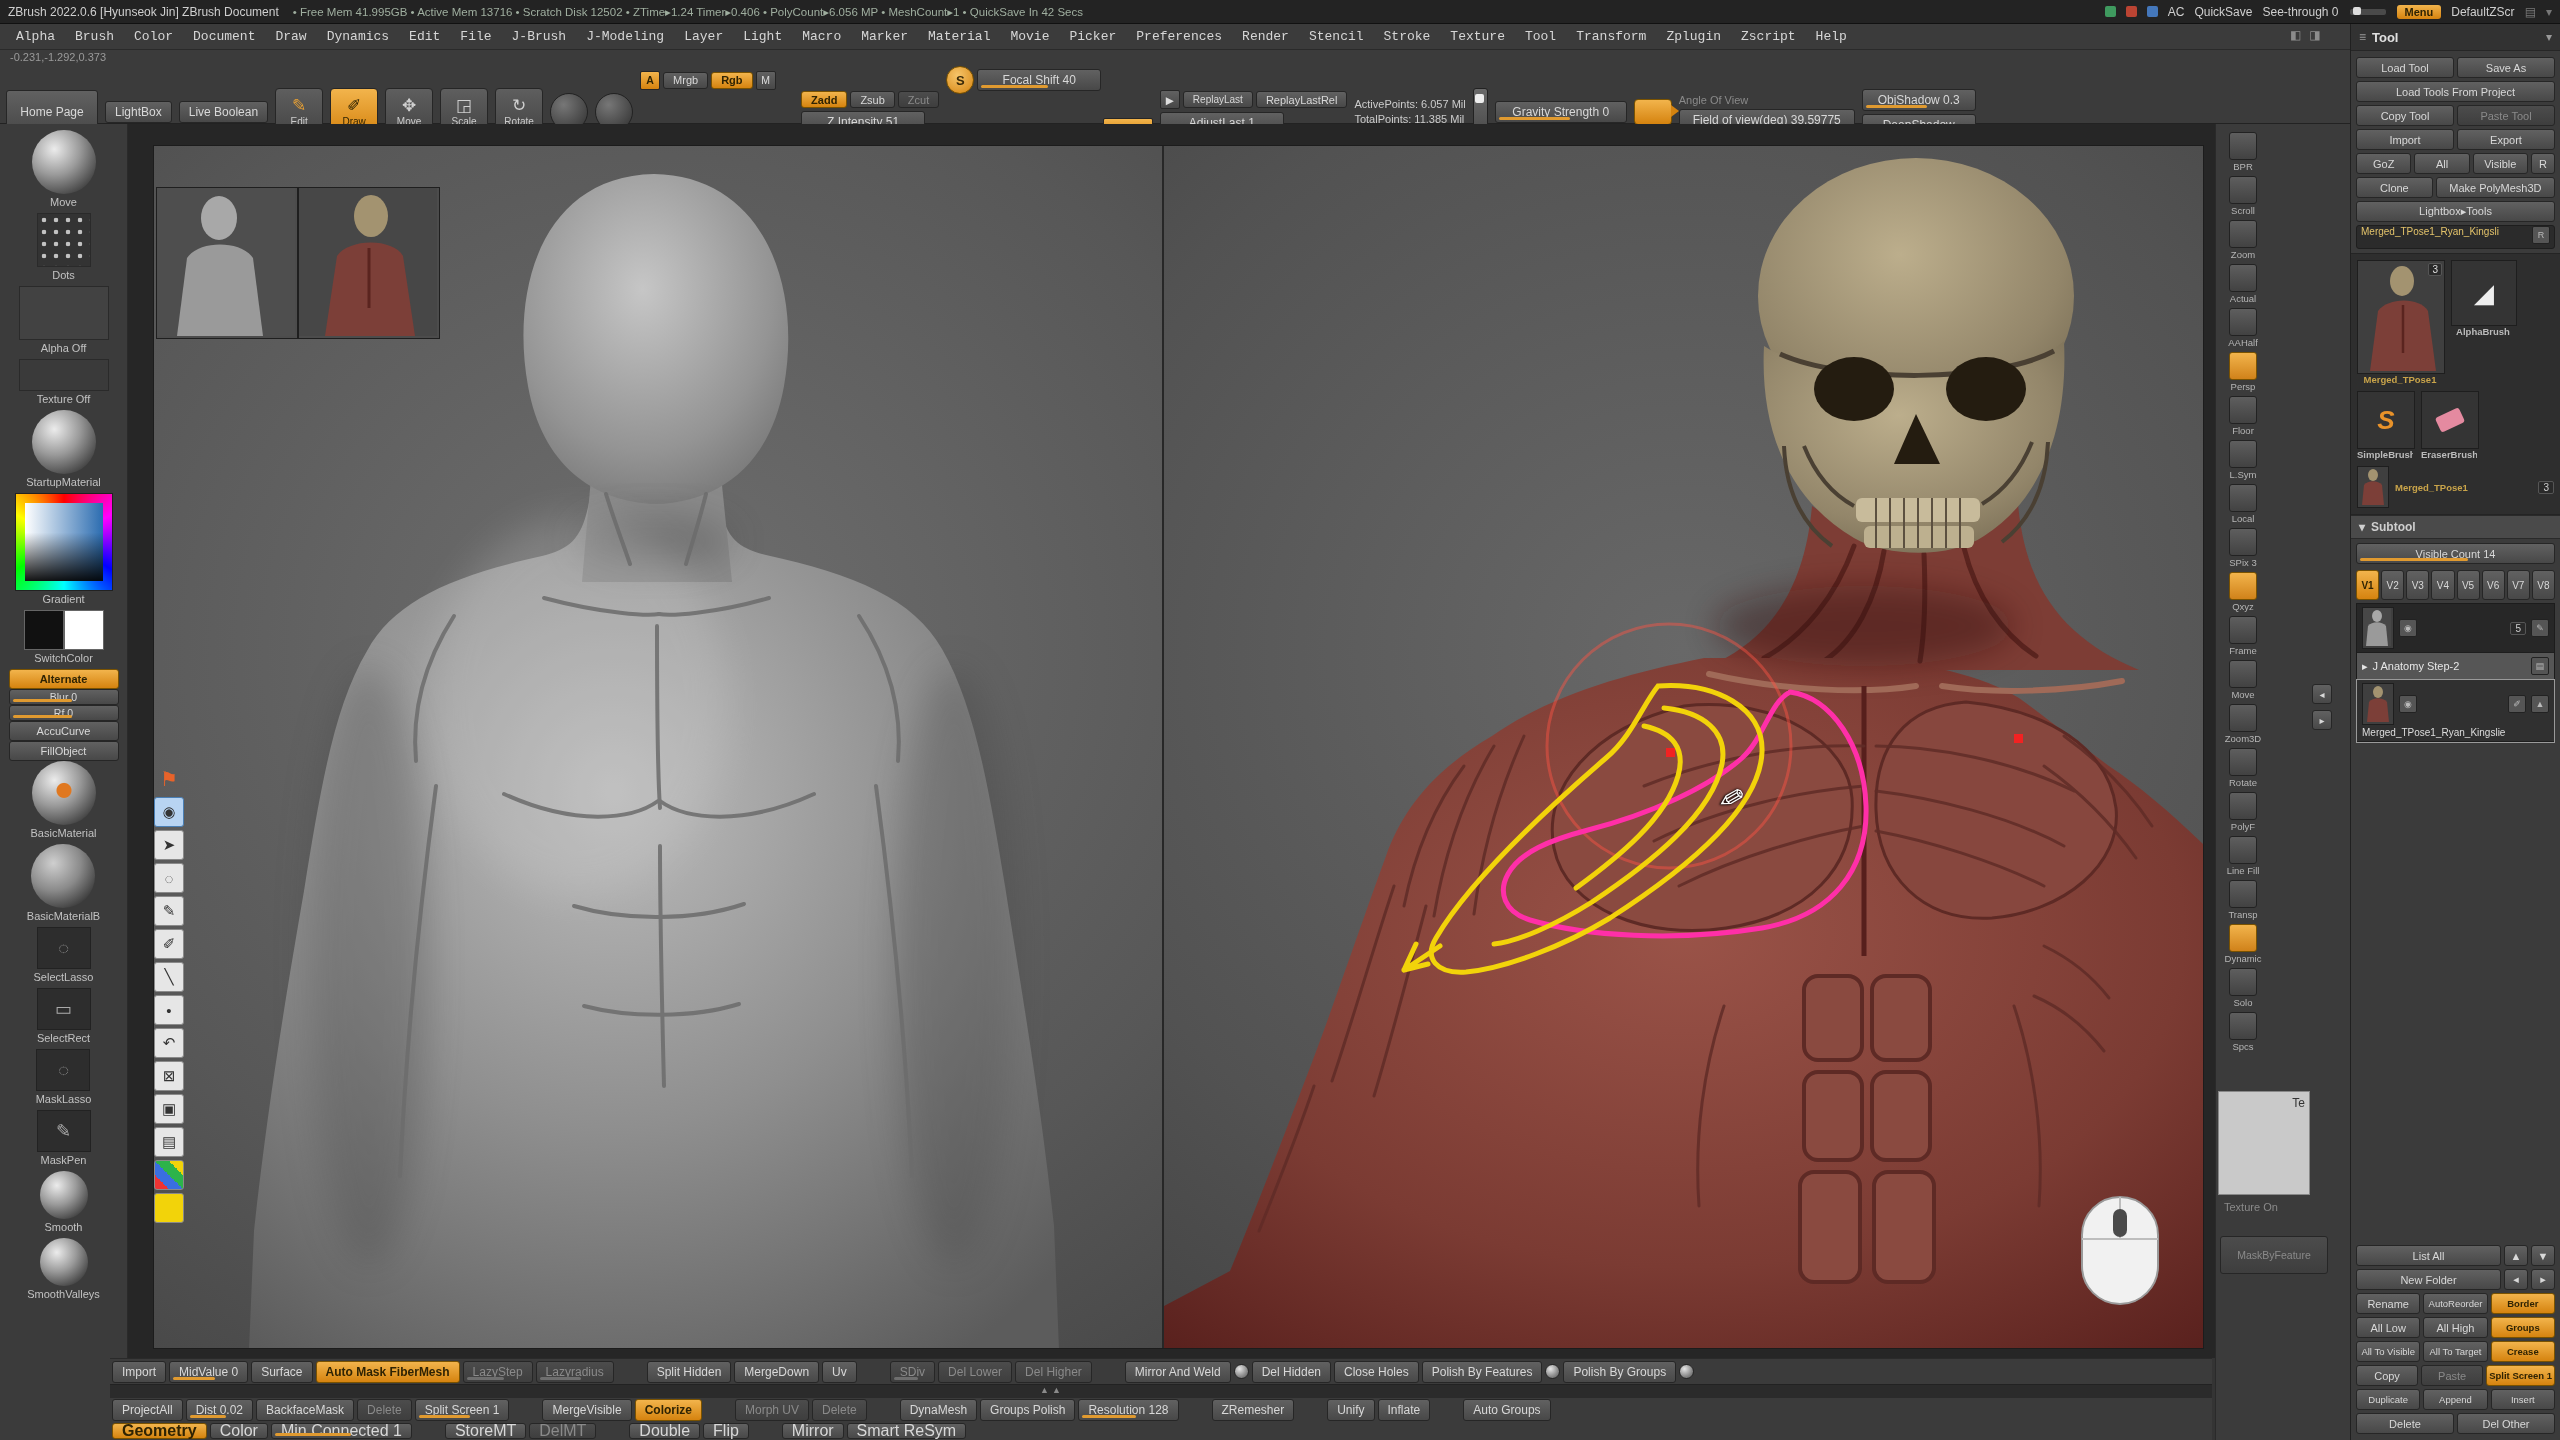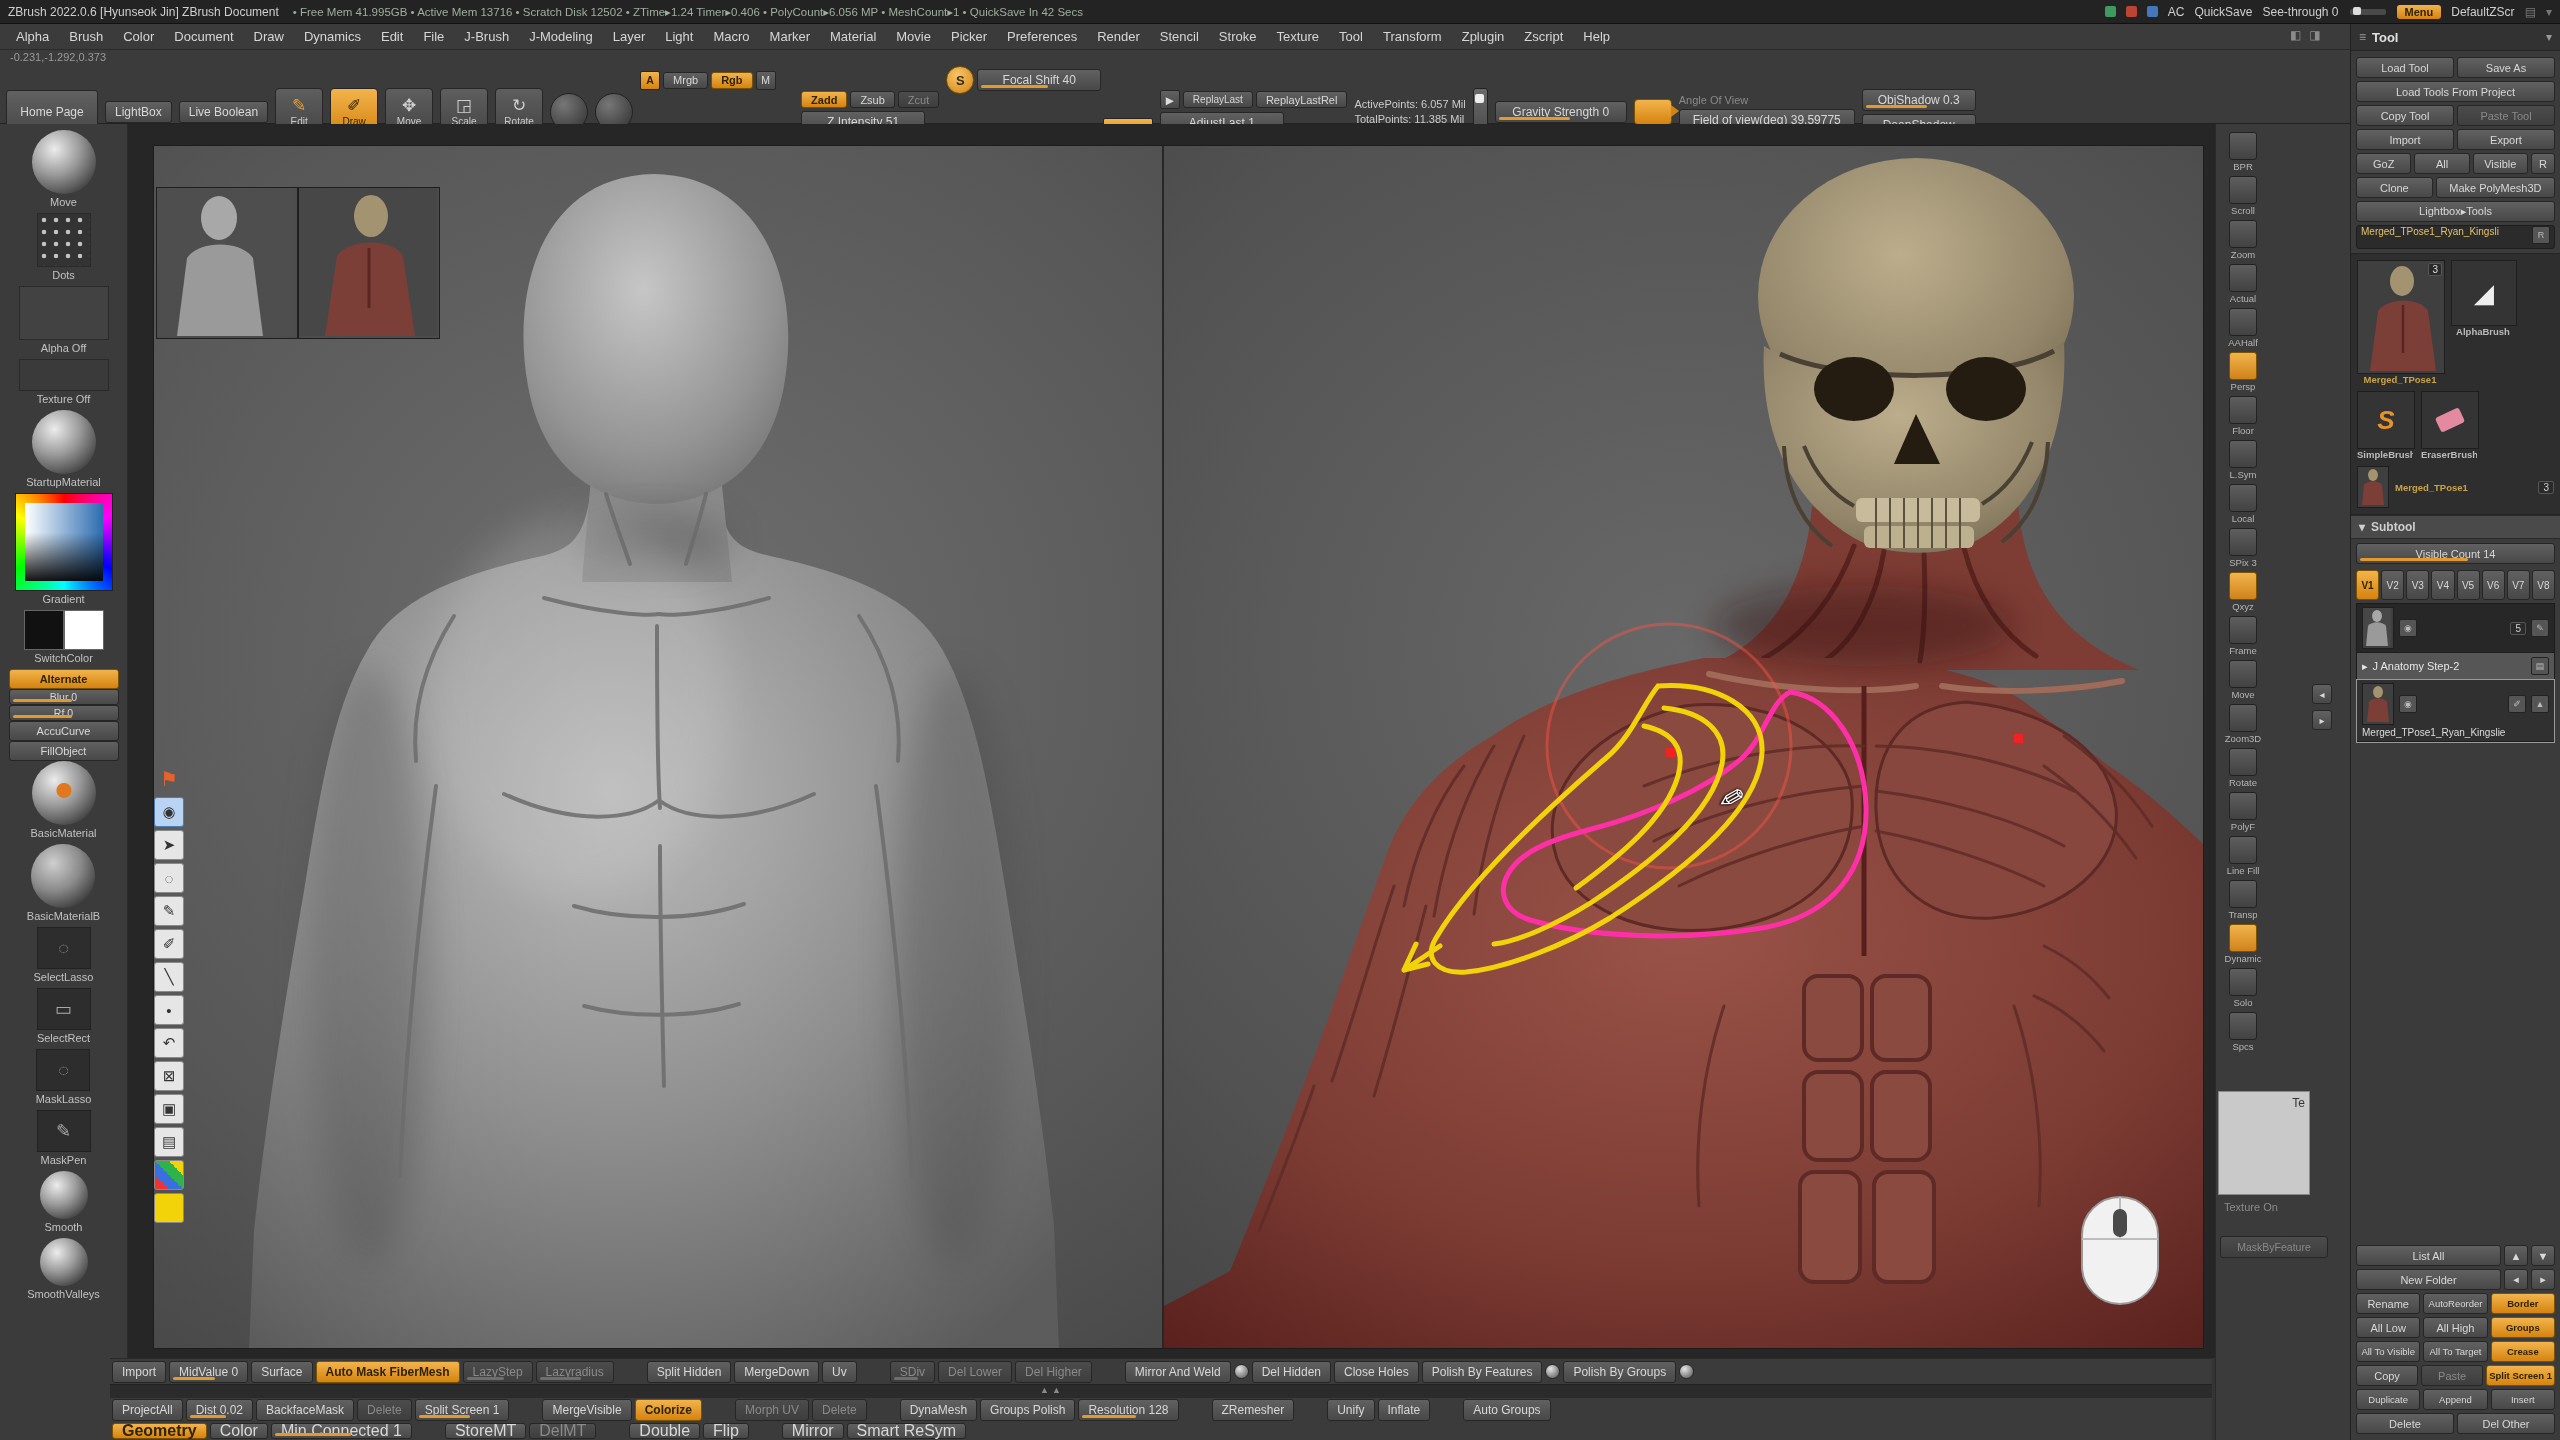--- a/index.html
+++ b/index.html
@@ -16,21 +16,21 @@
   .gap{margin-left:30px;}
   
   #titlebar{position:absolute;left:0;top:0;width:2560px;height:24px;background:#232323;display:flex;align-items:center;gap:14px;padding:0 8px;box-sizing:border-box;font-size:12px;border-bottom:1px solid #111;}
   #titlebar .stats{color:#9fae9f;font-size:11.5px;}
   #titlebar .right{margin-left:auto;display:flex;align-items:center;gap:10px;}
   .sq{width:11px;height:11px;border-radius:2px;display:inline-block;}
   .menuBtn{background:linear-gradient(#f2b44c,#d5830f);color:#2f2303;padding:1px 8px;border-radius:3px;font-size:11px;font-weight:bold;}
   .mini-sl{width:36px;height:6px;background:#4a4a4a;border:1px solid #222;border-radius:3px;position:relative;}
   .mini-sl::after{content:"";position:absolute;left:3px;top:-2px;width:8px;height:8px;background:#ddd;border-radius:2px;}
   
-  #menubar{position:absolute;left:0;top:24px;width:2350px;height:26px;background:#3b3b3b;display:flex;align-items:flex-end;padding:0 6px;box-sizing:border-box;border-bottom:1px solid #2a2a2a;}
+  #menubar{position:absolute;left:0;top:24px;width:2350px;height:26px;background:#3b3b3b;display:flex;align-items:flex-end;padding:0 6px;box-sizing:border-box;border-bottom:1px solid #2a2a2a;font-family:Liberation Mono, monospace;}
   .mitem{padding:0 10px;font-size:13px;color:#d6d6d6;height:26px;display:flex;align-items:center;}
   
   #topbar{position:absolute;left:0;top:50px;width:2350px;height:74px;background:#3b3b3b;border-bottom:1px solid #222;box-sizing:border-box;}
   #coords{position:absolute;left:10px;top:1px;font-size:11px;color:#9a9a9a;}
   .trow{position:absolute;left:6px;top:16px;right:4px;display:flex;align-items:center;gap:7px;}
   .b.tall{height:44px;width:92px;}
   .tile{width:48px;height:48px;background:linear-gradient(#5e5e5e,#454545);border:1px solid #262626;border-radius:4px;display:flex;flex-direction:column;align-items:center;justify-content:center;font-size:10px;color:#ccc;gap:2px;box-sizing:border-box;}
   .tile .tg{font-size:17px;line-height:17px;color:#cfcfcf;}
   .tile .tg.o{color:#e8a033;}
   .tile.on{background:linear-gradient(#f2b44c,#d5830f);color:#2f2303;}
@@ -88,21 +88,21 @@
   
   #gapstrip{position:absolute;left:2215px;top:124px;width:135px;bottom:0;background:#3b3b3b;border-left:1px solid #2a2a2a;box-sizing:border-box;}
   #rstrip{position:absolute;left:5px;top:8px;width:44px;display:flex;flex-direction:column;gap:4px;}
   .rsi{display:flex;flex-direction:column;align-items:center;}
   .rs-ico{width:26px;height:26px;background:linear-gradient(#5e5e5e,#424242);border:1px solid #222;border-radius:3px;}
   .rsi.on .rs-ico{background:linear-gradient(#f2b44c,#d0821a);border-color:#7a5200;}
   .rs-lab{font-size:9.5px;color:#b5b5b5;margin-top:1px;}
   .tinybtn{position:absolute;width:20px;height:20px;font-size:10px;}
   #tooltipTe{position:absolute;left:2px;top:967px;width:92px;height:104px;background:#c9c9c9;border:1px solid #888;color:#333;font-size:12px;display:flex;align-items:flex-start;justify-content:flex-end;padding:4px;box-sizing:border-box;}
   #textureOn{position:absolute;left:8px;top:1077px;font-size:11px;color:#8a8a8a;}
-  #maskByFeature{position:absolute;left:4px;top:1112px;width:108px;height:22px;font-size:10.5px;}
+  #maskByFeature{position:absolute;left:4px;top:1112px;width:108px;height:38px;font-size:10.5px;}
   
   #toolpanel{position:absolute;right:0;top:24px;width:210px;bottom:0;background:#3b3b3b;border-left:1px solid #202020;display:flex;flex-direction:column;box-sizing:border-box;}
   #tp-head{height:26px;display:flex;align-items:center;gap:6px;padding:0 8px;background:#323232;border-bottom:1px solid #262626;font-size:13px;font-weight:bold;color:#e0e0e0;}
   #tp-head .hic{color:#999;font-weight:normal;font-size:12px;}
   .prow{display:flex;gap:3px;margin:0 5px 3px;}
   .prow .b{flex:1;height:21px;font-size:11px;padding:0 2px;}
   .prow .b.small{flex:0 0 24px;}
   .curtool{display:flex;align-items:flex-start;gap:4px;background:#2b2b2b;border:1px solid #1e1e1e;border-radius:3px;margin:0 5px 4px;height:22px;padding:0 4px;font-size:10px;color:#e3c36a;}
   .curtool .nm{flex:1;overflow:hidden;white-space:nowrap;}
   .tharea{background:#2e2e2e;border-top:1px solid #242424;border-bottom:1px solid #242424;padding:6px;display:flex;flex-wrap:wrap;gap:6px;}

